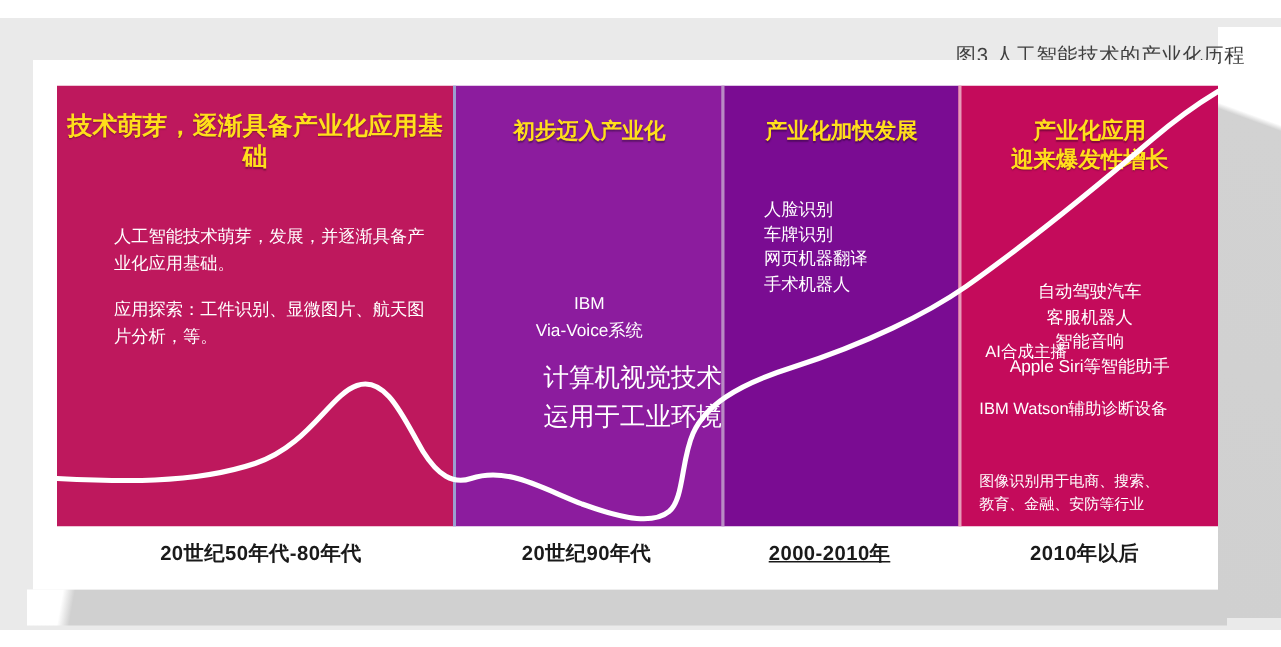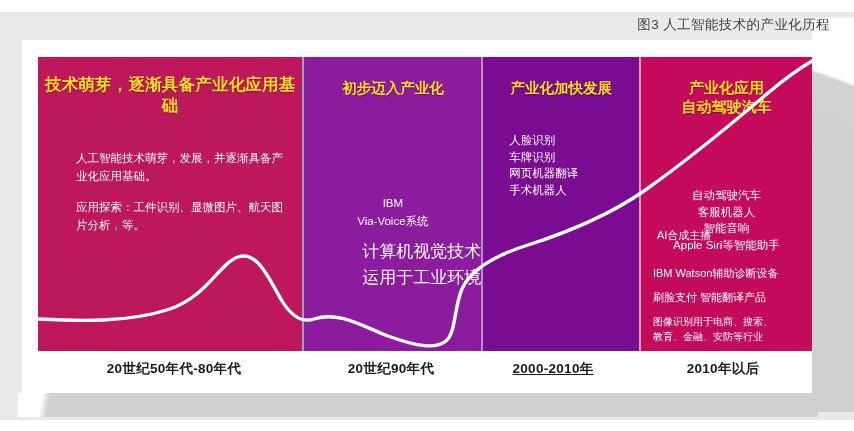--- a/index.html
+++ b/index.html
@@ -44,21 +44,21 @@
     top: 393px;
     width: 800px;
     height: 24px;
     background: linear-gradient(100deg, #ffffff 0%, #ffffff 3%, #d0d0d0 4%, #d0d0d0 100%);
   }
 
   
   .fig-title {
     position: absolute;
     left: 430px;
-    top: 16px;
+    top: 28px;
     width: 400px;
     text-align: right;
     font-size: 13.5px;
     color: #3f3f3f;
     letter-spacing: .4px;
     white-space: nowrap;
   }
 
   
   .card {
@@ -192,28 +192,27 @@
       <div class="panel p3">
         <div class="p-title">产业化加快发展</div>
         <div class="p-body p3-body1" style="white-space:pre-line">人脸识别
 车牌识别
 网页机器翻译
 手术机器人</div>
       </div>
 
       <div class="panel p4">
         <div class="p-title" style="white-space:pre-line">产业化应用
-自动驾驶汽车</div>
+迎来爆发性增长</div>
         <div class="p-body p4-body1" style="white-space:pre-line">自动驾驶汽车
 客服机器人
 智能音响
 Apple Siri等智能助手</div>
         <div class="p-body p4-body2">AI合成主播</div>
         <div class="p-body p4-body3">IBM Watson辅助诊断设备</div>
-        <div class="p-body p4-body4">刷脸支付  智能翻译产品</div>
         <div class="p-body p4-body5" style="white-space:pre-line">图像识别用于电商、搜索、
 教育、金融、安防等行业</div>
       </div>
 
       <svg class="curve-svg" viewBox="0 0 774 294" preserveAspectRatio="none">
         <path d="M 0 262
                  C 40 264, 90 266, 132 252
                  C 168 240, 182 206, 200 200
                  C 220 193, 232 224, 244 244
                  C 254 260, 264 266, 276 262

